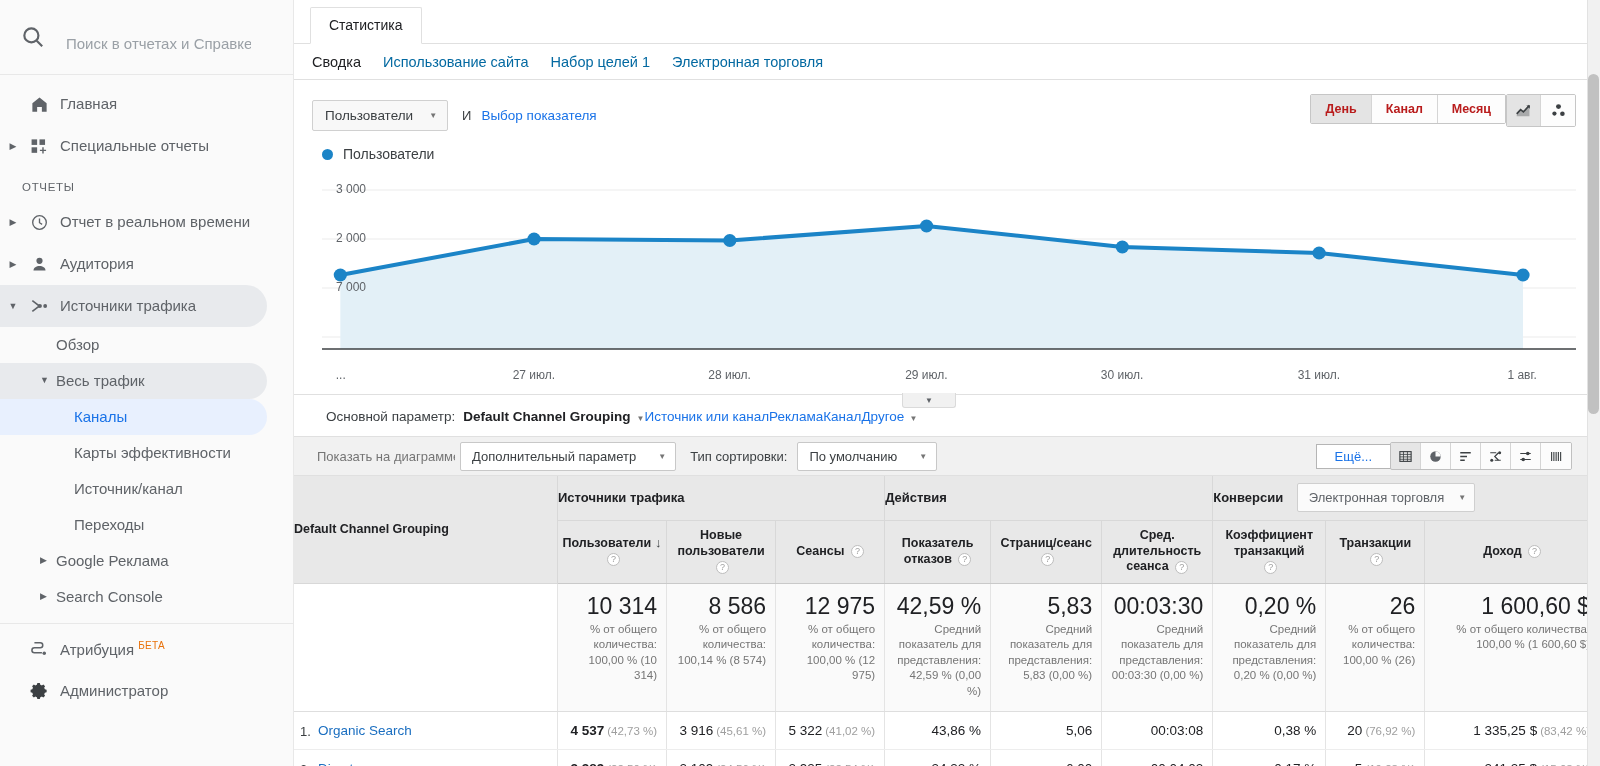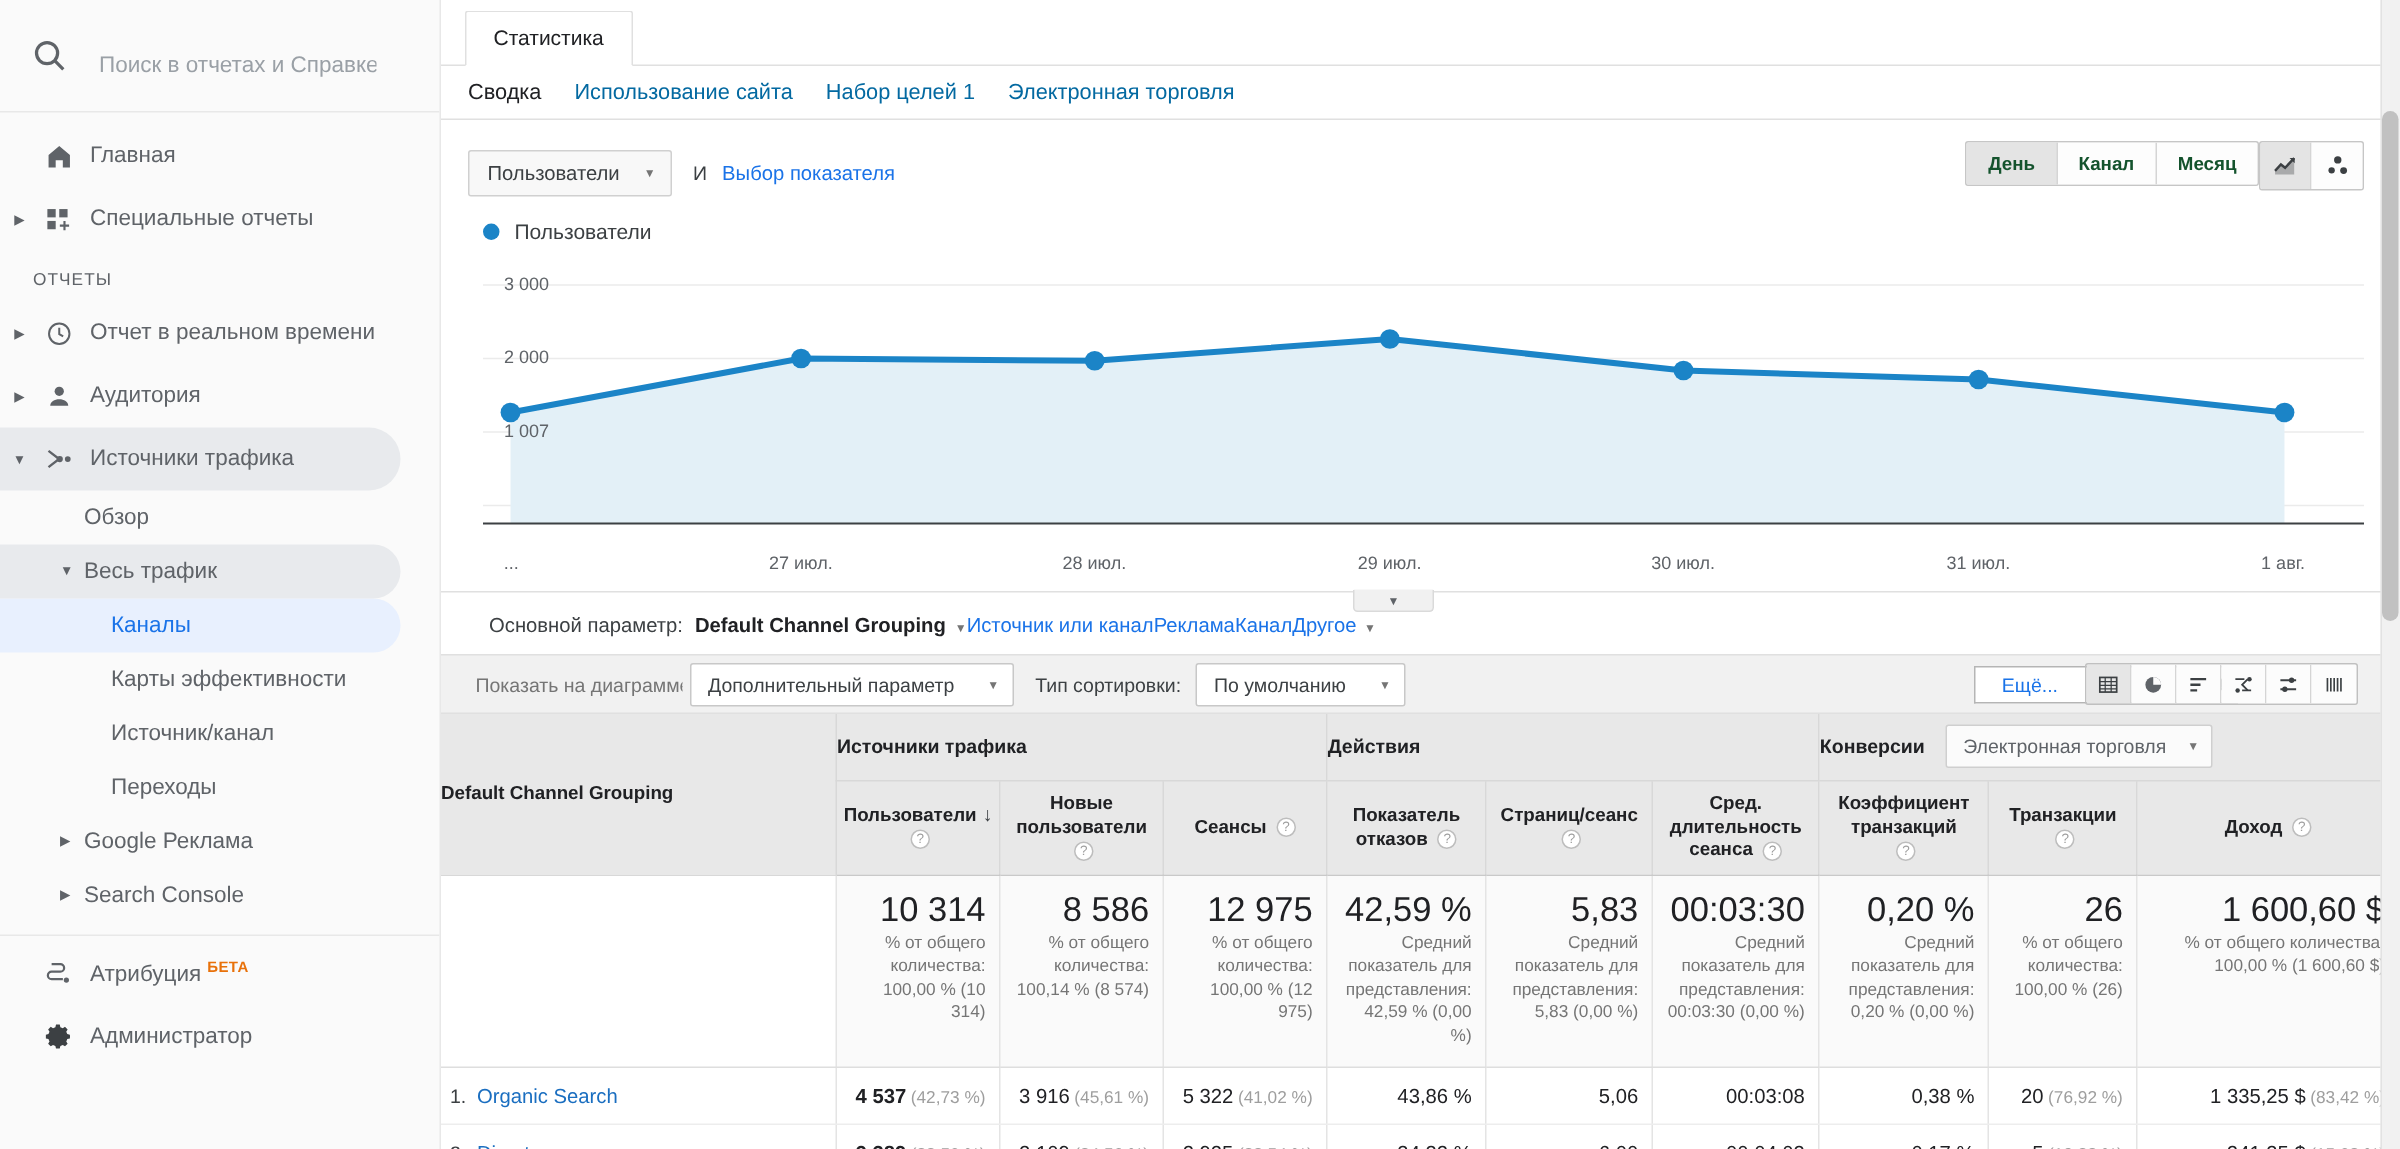--- a/index.html
+++ b/index.html
@@ -83,21 +83,21 @@
   }
   .sub-wrap { position: relative; }
   .sub-item.pill {
     background: #e8eaed; border-radius: 0 22px 22px 0; margin-right: 26px;
   }
   .sub-item.selected {
     background: #e8f0fe; border-radius: 0 22px 22px 0; margin-right: 26px; color: #1a73e8;
   }
   .sidebar-divider { height: 1px; background: #e8e8e8; margin: 8px 0 4px 0; }
   .beta-badge {
-    color: #e8710a; font-size: 10px; font-weight: bold;
+    color: #e8710a; font-size: 10px; font-weight: normal;
     vertical-align: super; margin-left: 4px; letter-spacing: .3px;
   }
 
   
   .main { flex: 1; height: 766px; position: relative; background: #fff; overflow: hidden; }
   .tabbar {
     height: 44px; border-bottom: 1px solid #e0e0e0;
     display: flex; align-items: flex-end; padding-left: 16px;
     background: #fff;
   }
@@ -132,21 +132,21 @@
   .sel-btn .tri { color: #757575; font-size: 8px; }
   .and-text { font-size: 13px; color: #3c4043; margin: 0 10px 0 14px; }
   .link-blue { color: #1a73e8; font-size: 13.5px; cursor: pointer; }
 
   .gran-group {
     position: absolute; right: 94px; top: 14px;
     display: flex; border-radius: 2px; overflow: hidden;
     border: 1px solid #c6c6c6;
   }
   .gran-btn {
-    font-size: 12.5px; font-weight: bold; color: #14532d;
+    font-size: 12.5px; font-weight: bold; color: #b91c1c;
     padding: 7px 14px; background: #fdfdfd;
     border-right: 1px solid #d5d5d5; cursor: pointer;
   }
   .gran-btn:last-child { border-right: none; }
   .gran-btn.active { background: #e4e4e4; }
 
   .viz-group {
     position: absolute; right: 24px; top: 14px;
     display: flex; border: 1px solid #c6c6c6; border-radius: 2px; overflow: hidden;
   }
@@ -512,21 +512,21 @@
           <circle cx="18" cy="107" r="6.5" fill="#1b84c7" vector-effect="non-scaling-stroke"></circle>
           <circle cx="208" cy="71" r="6.5" fill="#1b84c7"></circle>
           <circle cx="400" cy="72.5" r="6.5" fill="#1b84c7"></circle>
           <circle cx="593" cy="58" r="6.5" fill="#1b84c7"></circle>
           <circle cx="785" cy="79" r="6.5" fill="#1b84c7"></circle>
           <circle cx="978" cy="85" r="6.5" fill="#1b84c7"></circle>
           <circle cx="1178" cy="107" r="6.5" fill="#1b84c7"></circle>
         </svg>
         <div style="position:absolute;left:14px;top:14px;font-size:12px;color:#5f6368">3 000</div>
         <div style="position:absolute;left:14px;top:63px;font-size:12px;color:#5f6368">2 000</div>
-        <div style="position:absolute;left:14px;top:112px;font-size:12px;color:#5f6368">1 007</div>
+        <div style="position:absolute;left:14px;top:112px;font-size:12px;color:#5f6368">7 000</div>
       </div>
 
       <div class="xaxis-row">
         <span class="xtick" style="left:1.5%">...</span>
         <span class="xtick" style="left:16.9%">27 июл.</span>
         <span class="xtick" style="left:32.5%">28 июл.</span>
         <span class="xtick" style="left:48.2%">29 июл.</span>
         <span class="xtick" style="left:63.8%">30 июл.</span>
         <span class="xtick" style="left:79.5%">31 июл.</span>
         <span class="xtick" style="left:95.7%">1 авг.</span>

